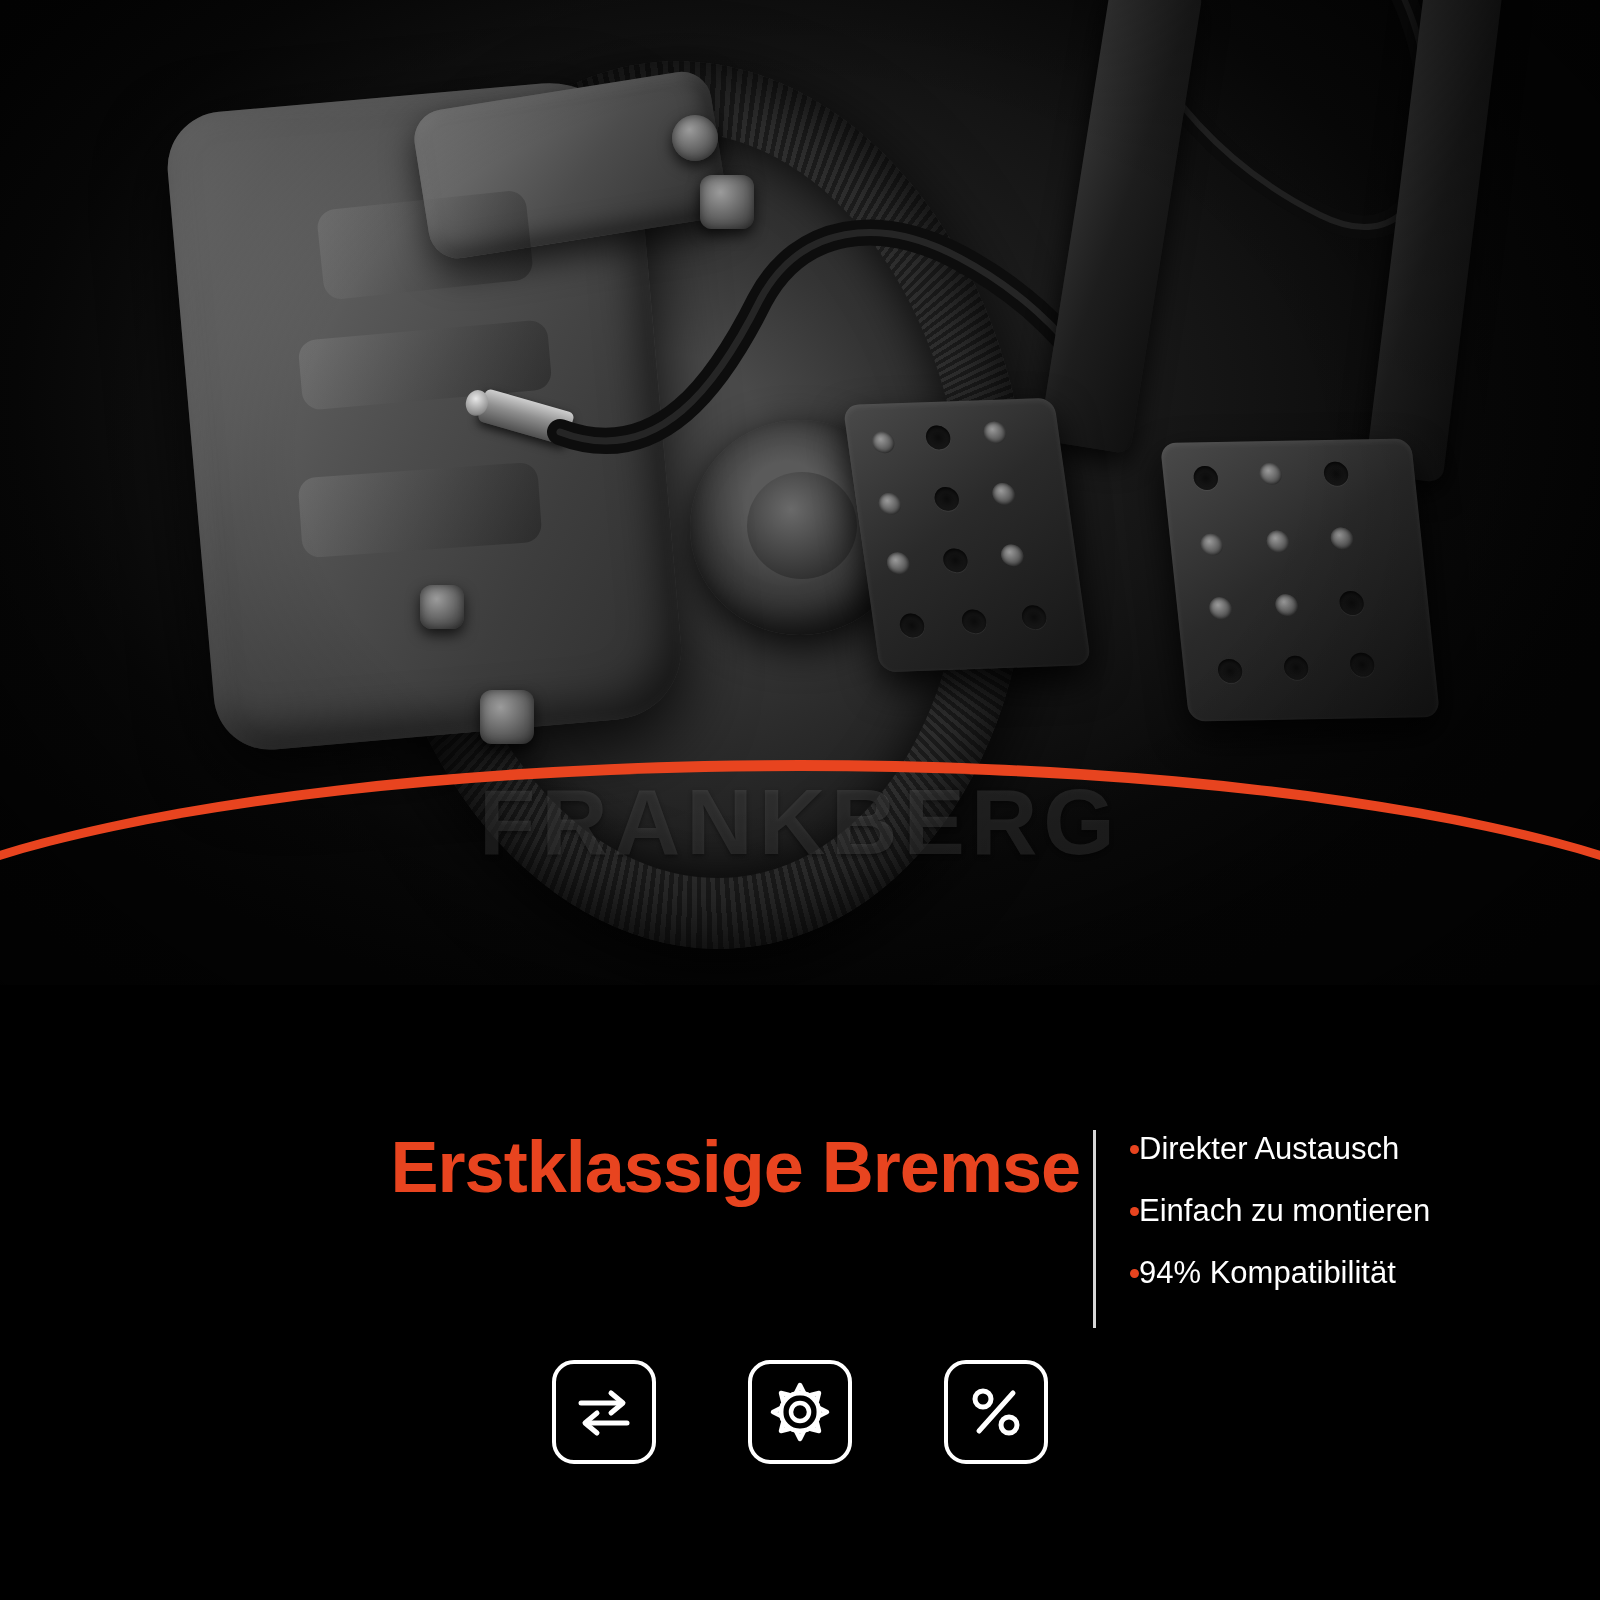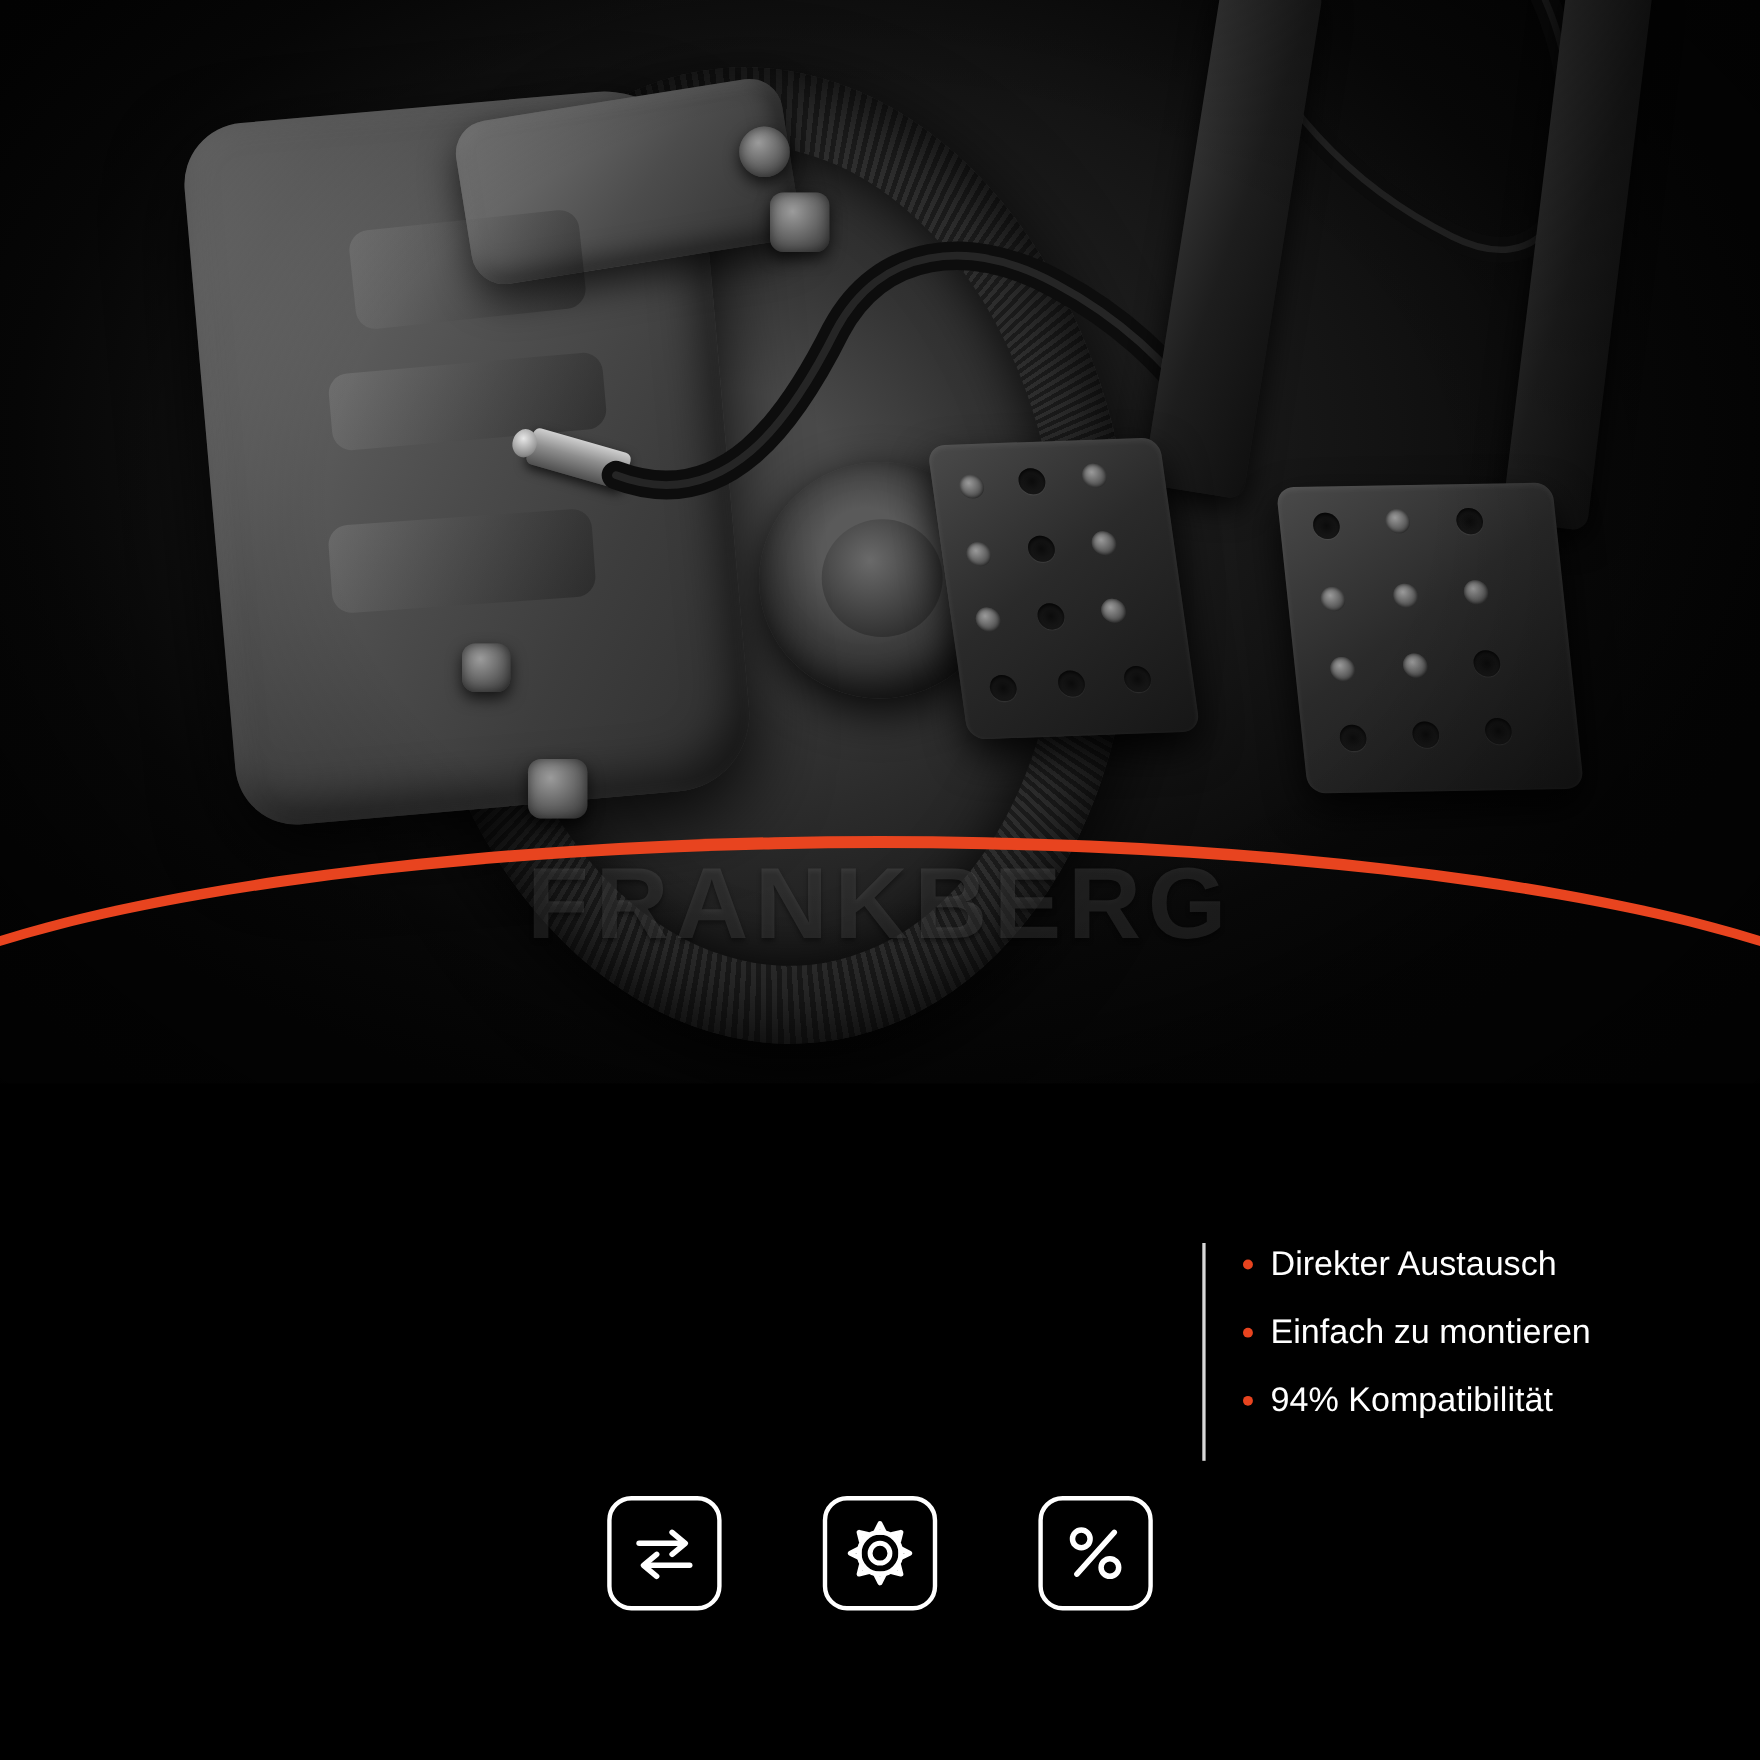--- a/index.html
+++ b/index.html
@@ -267,21 +267,20 @@
   }
   .bullets {
     position: absolute;
     left: 1130px;
     top: 72px;
     width: 440px;
   }
   .bullet {
     display: flex;
     align-items: center;
-    gap: 16px;
     margin-bottom: 28px;
   }
   .bullet-dot {
     width: 9px;
     height: 9px;
     border-radius: 50%;
     background: #e8441f;
     flex: 0 0 auto;
   }
   .bullet-text {
@@ -378,20 +377,21 @@
 
     <div class="photo-vignette"></div>
   </div>
 
   <div class="arc"></div>
   <div class="arc-mask"></div>
 
   <div class="bottom">
 
     <div class="headline-wrap">
+      <div class="headline1">Erstklassige Bremse</div>
     </div>
 
     <div class="divider"></div>
 
     <div class="bullets">
       <div class="bullet">
         <span class="bullet-dot"></span>
         <span class="bullet-text">Direkter Austausch</span>
       </div>
       <div class="bullet">

